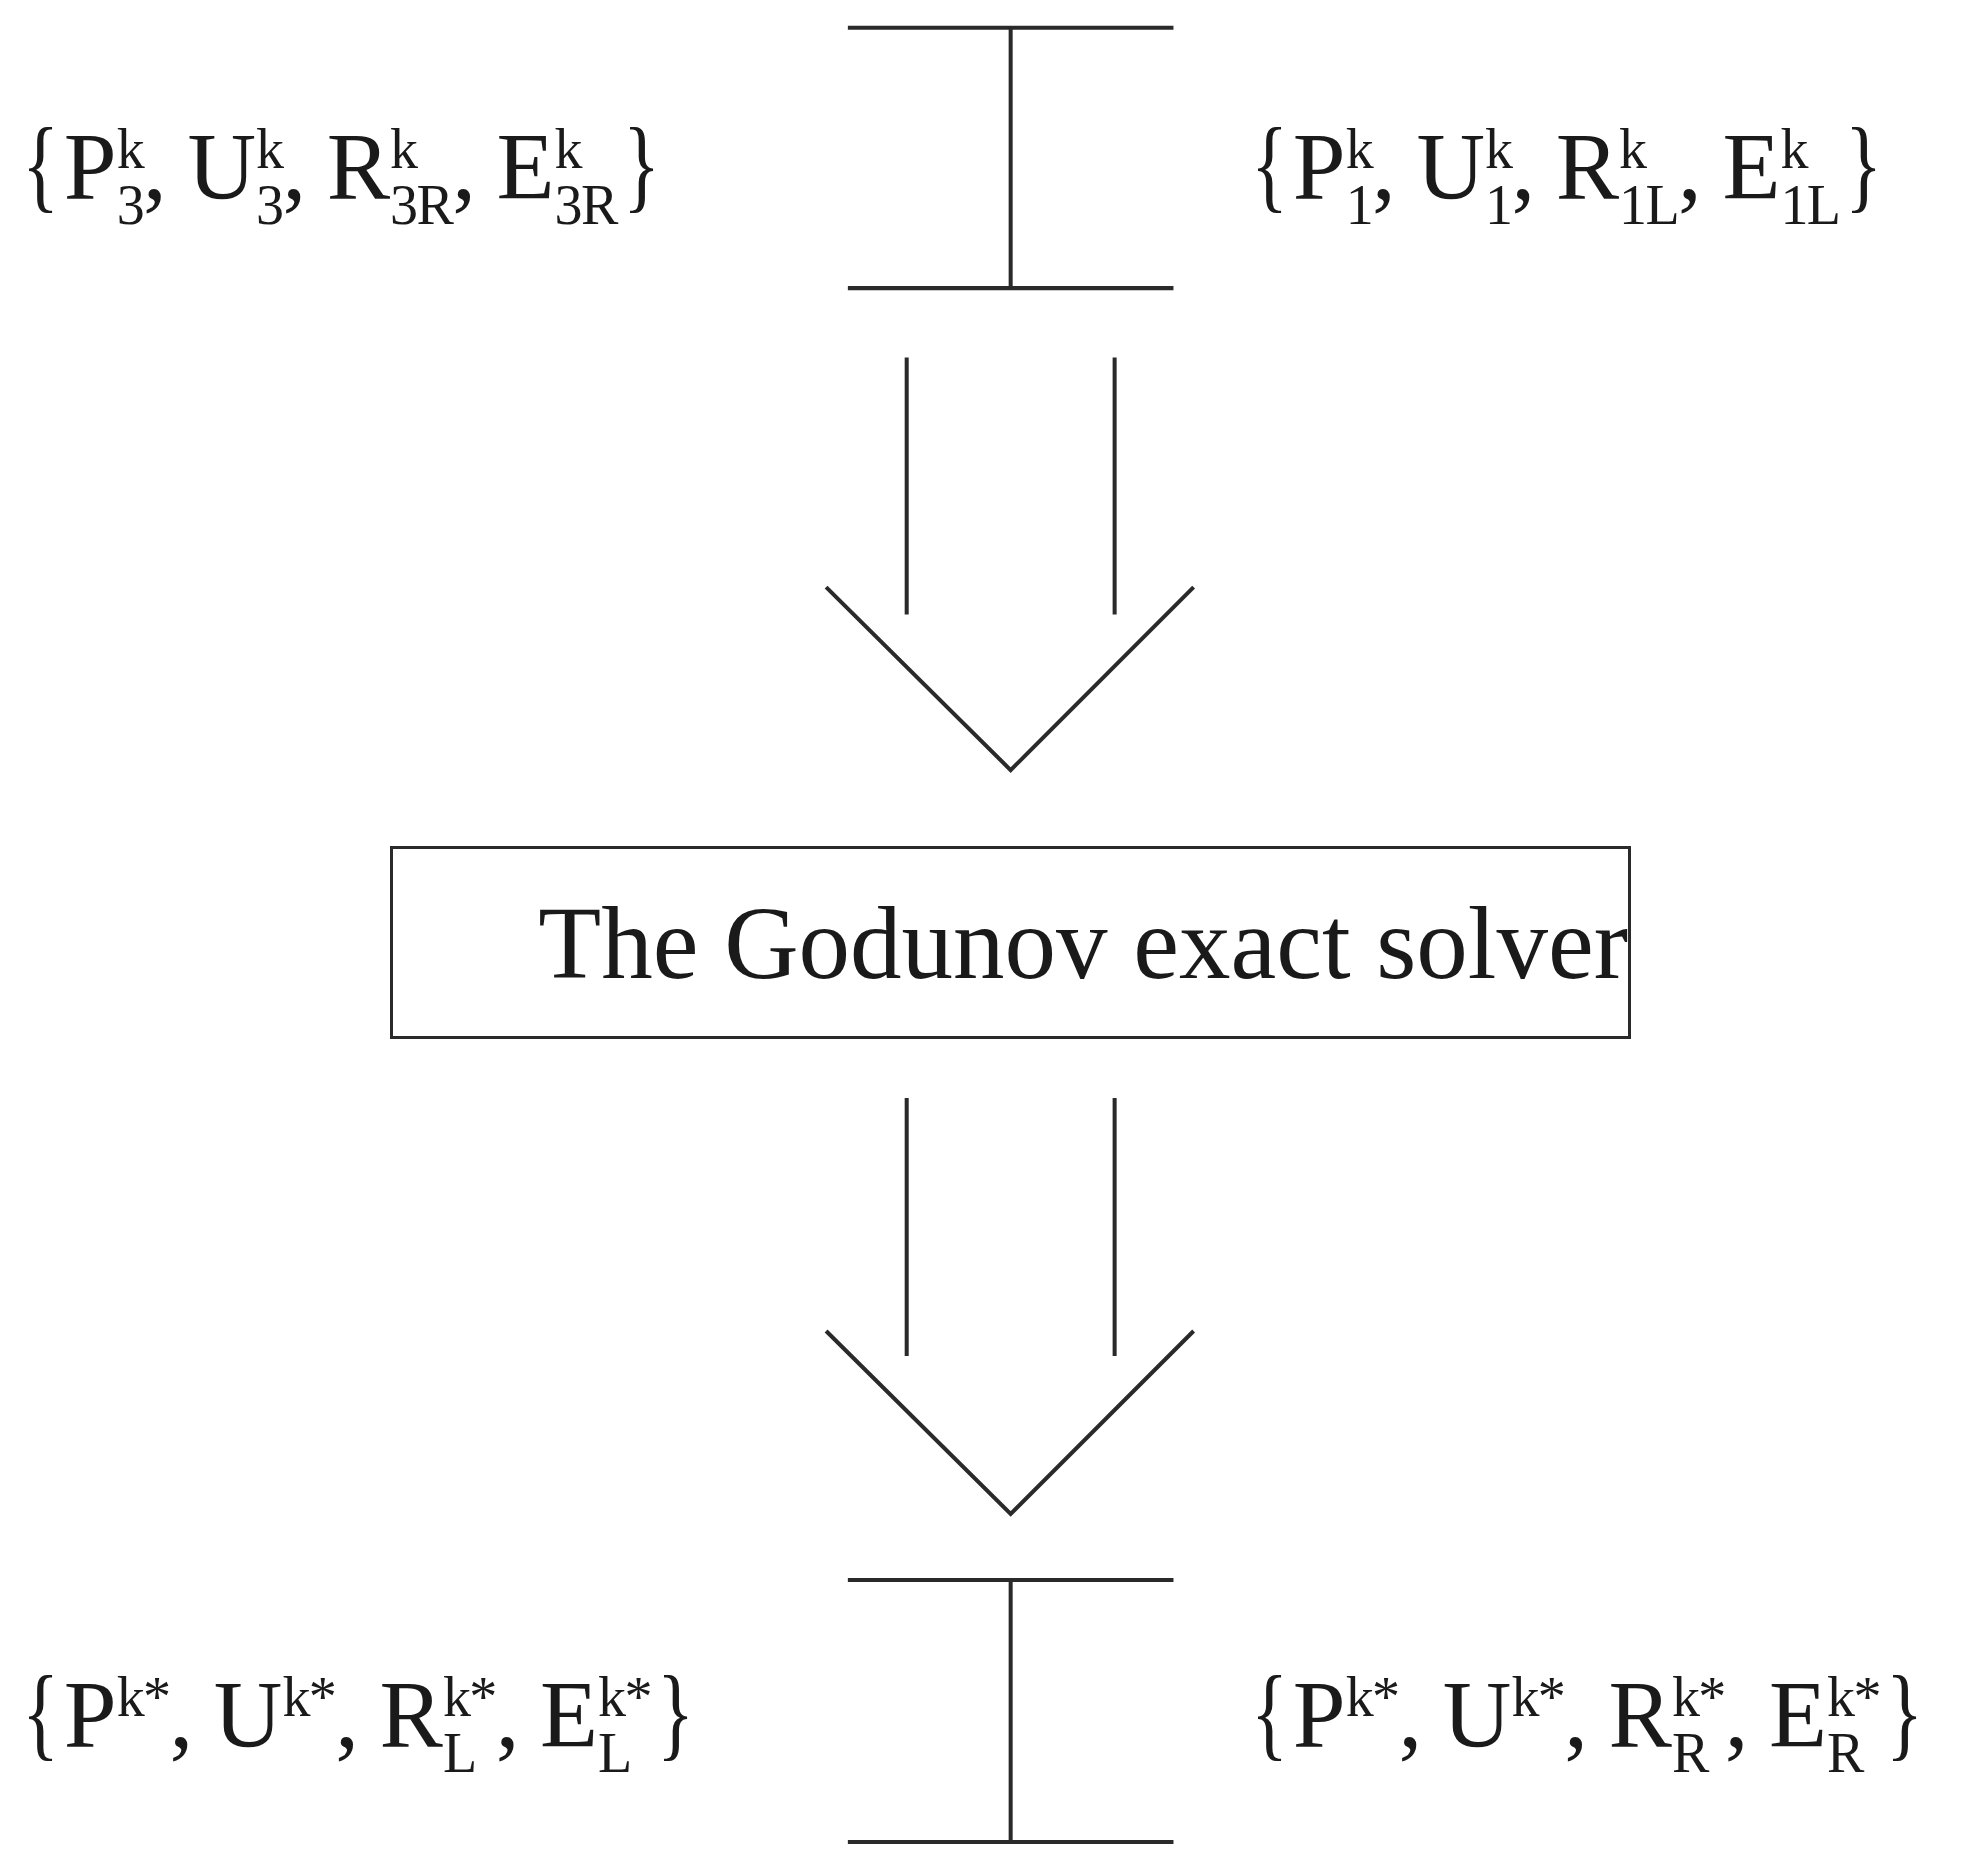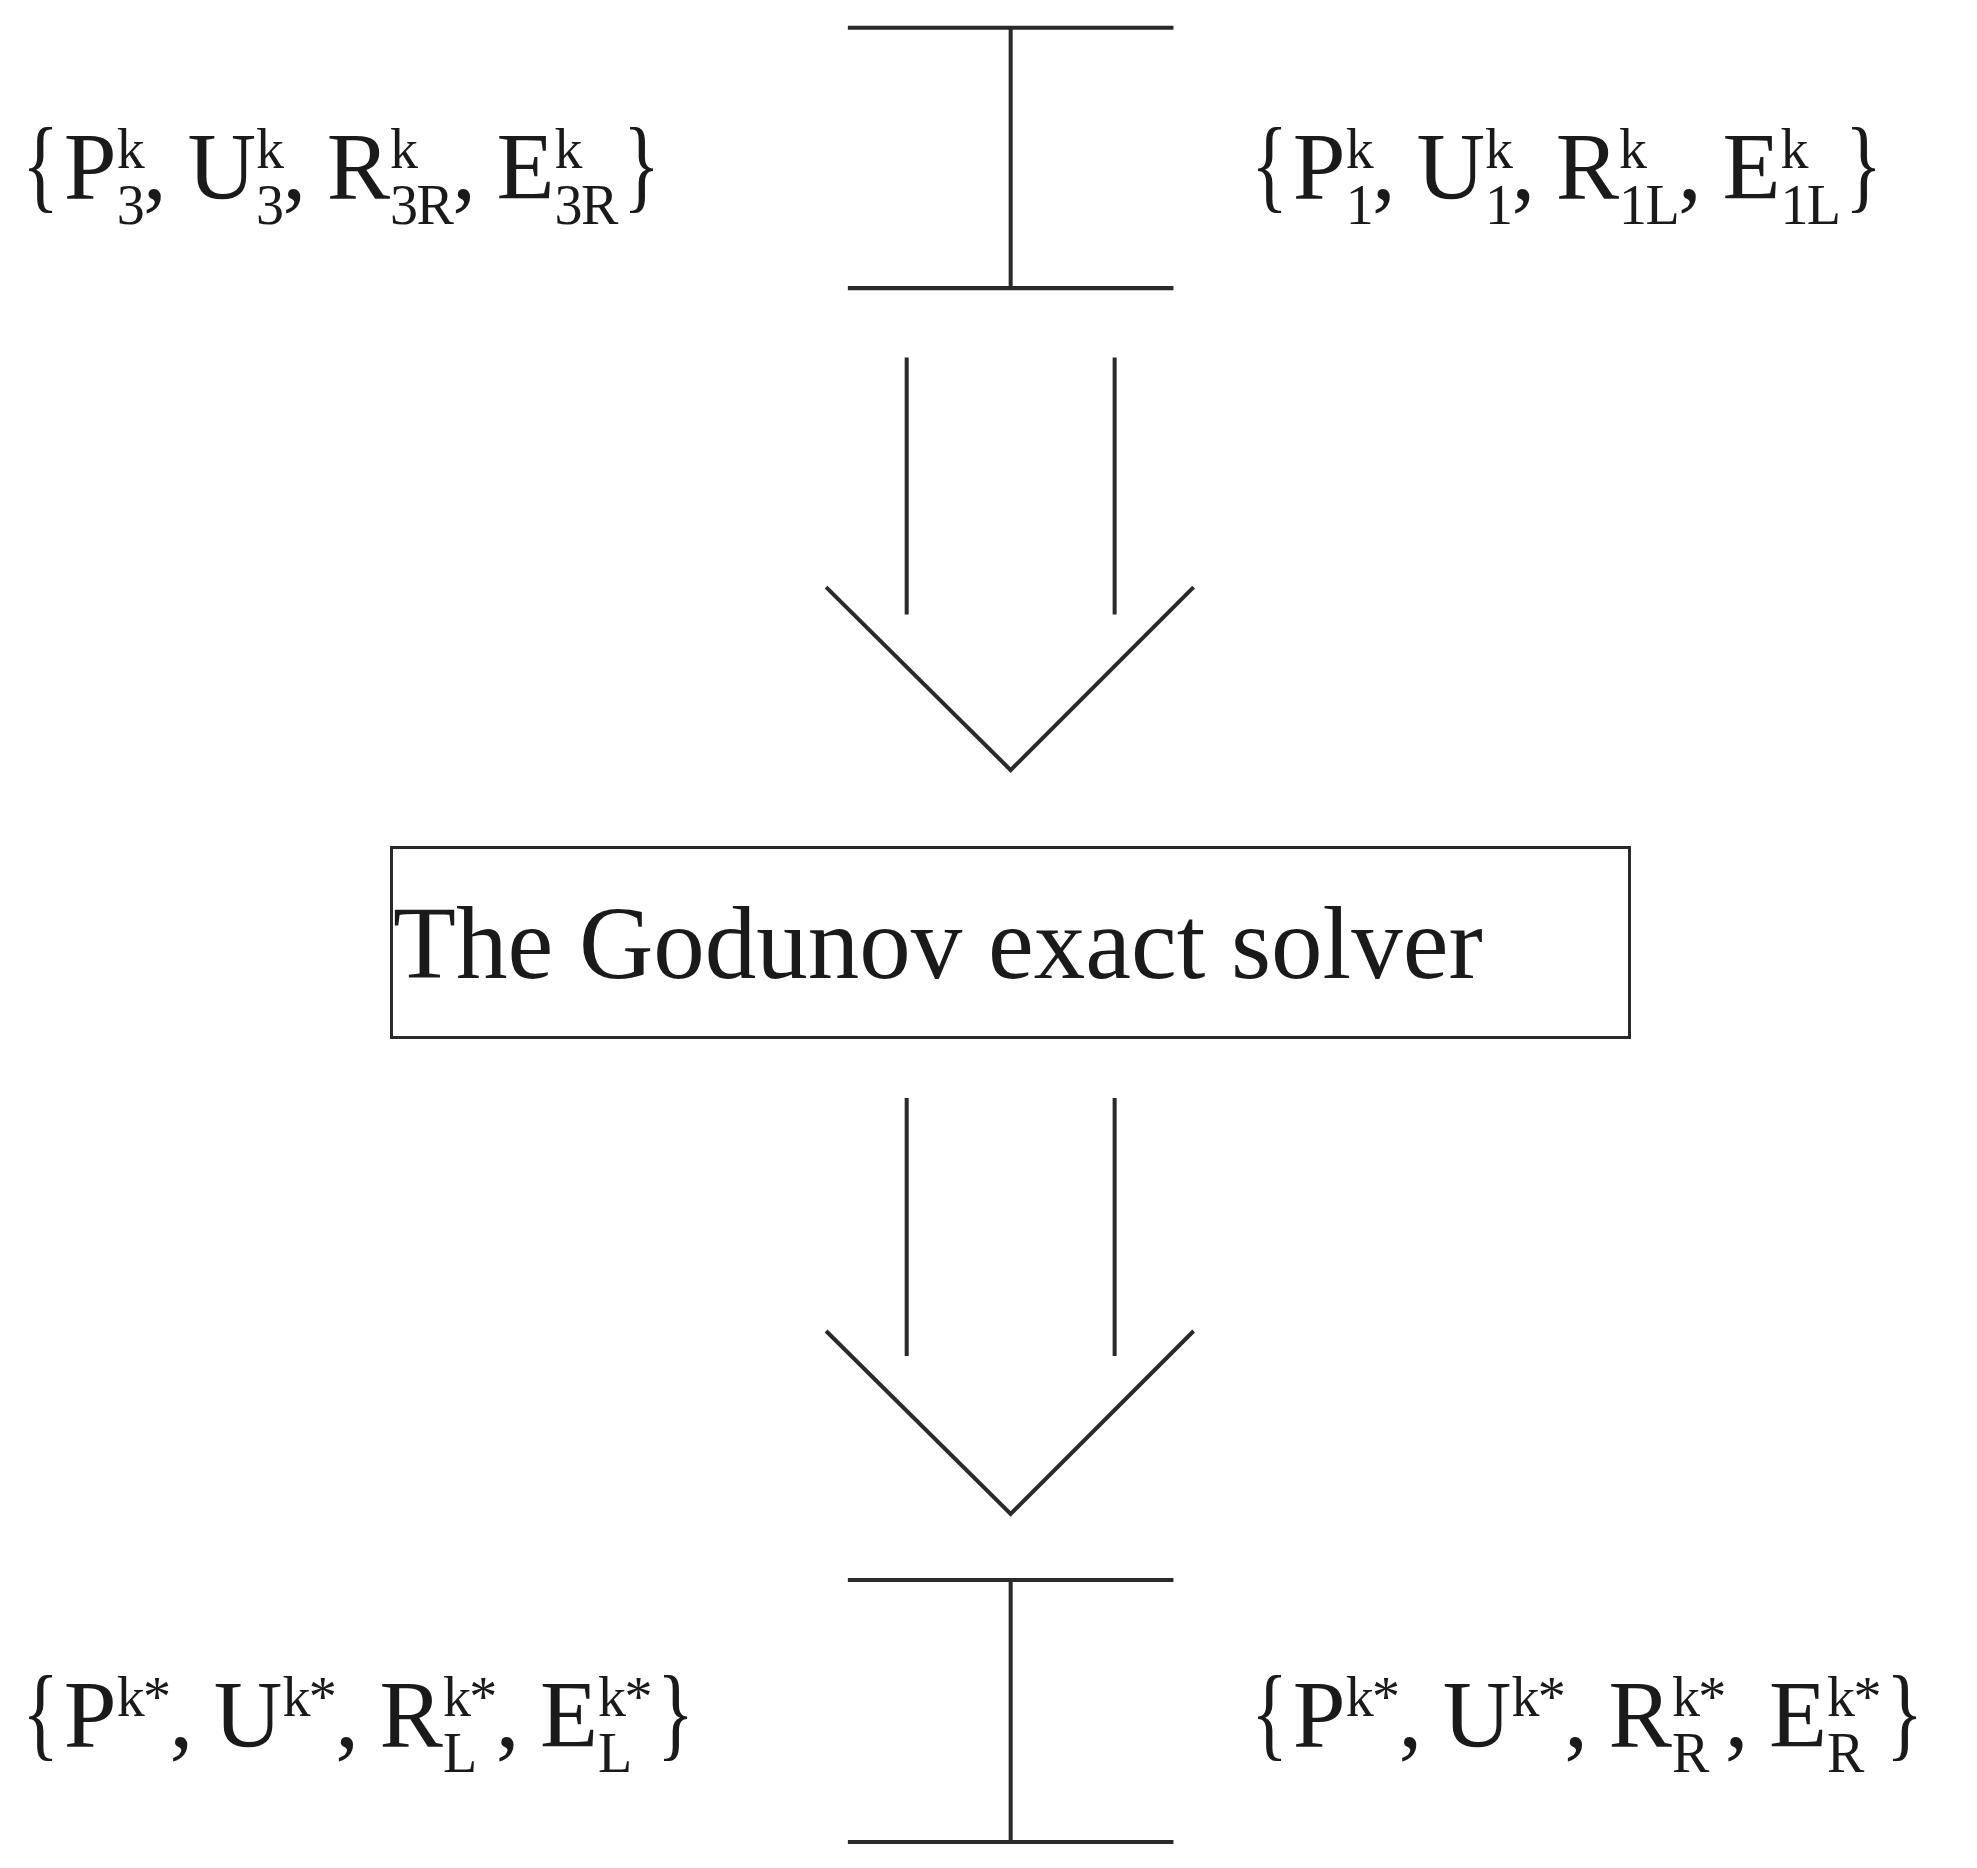--- a/index.html
+++ b/index.html
@@ -4,21 +4,21 @@
 <style>
   html, body { margin:0; padding:0; background:#ffffff; }
   body { width:1977px; height:1869px; position:relative; overflow:hidden;
          font-family:"Liberation Serif","DejaVu Serif",serif; color:#1a1a1a; }
   svg.lines { position:absolute; left:0; top:0; }
   .set { position:absolute; font-size:95px; line-height:1; white-space:nowrap; letter-spacing:-1.6px; }
   .set .br { font-size:103px; display:inline-block; transform:scaleX(0.75); }
   .sym { display:inline-block; position:relative; }
   .sym .supsub { display:inline-flex; flex-direction:column; vertical-align:middle; font-size:56px; line-height:1; margin-left:1.6px; }
   .box { position:absolute; left:390px; top:846px; width:1241px; height:193px; box-sizing:border-box;
-         border:3.2px solid #2a2a2a; display:flex; align-items:center; justify-content:flex-start;
+         border:3.2px solid #2a2a2a; display:flex; align-items:center; justify-content:flex-end;
          font-size:103px; }
 </style>
 </head>
 <body>
 
 <svg class="lines" width="1977" height="1869" viewBox="0 0 2453 2318">
   <g stroke="#2a2a2a" stroke-width="5" fill="none">
 
     <g>
       <line x1="1052" y1="34" x2="1456" y2="34"></line>

